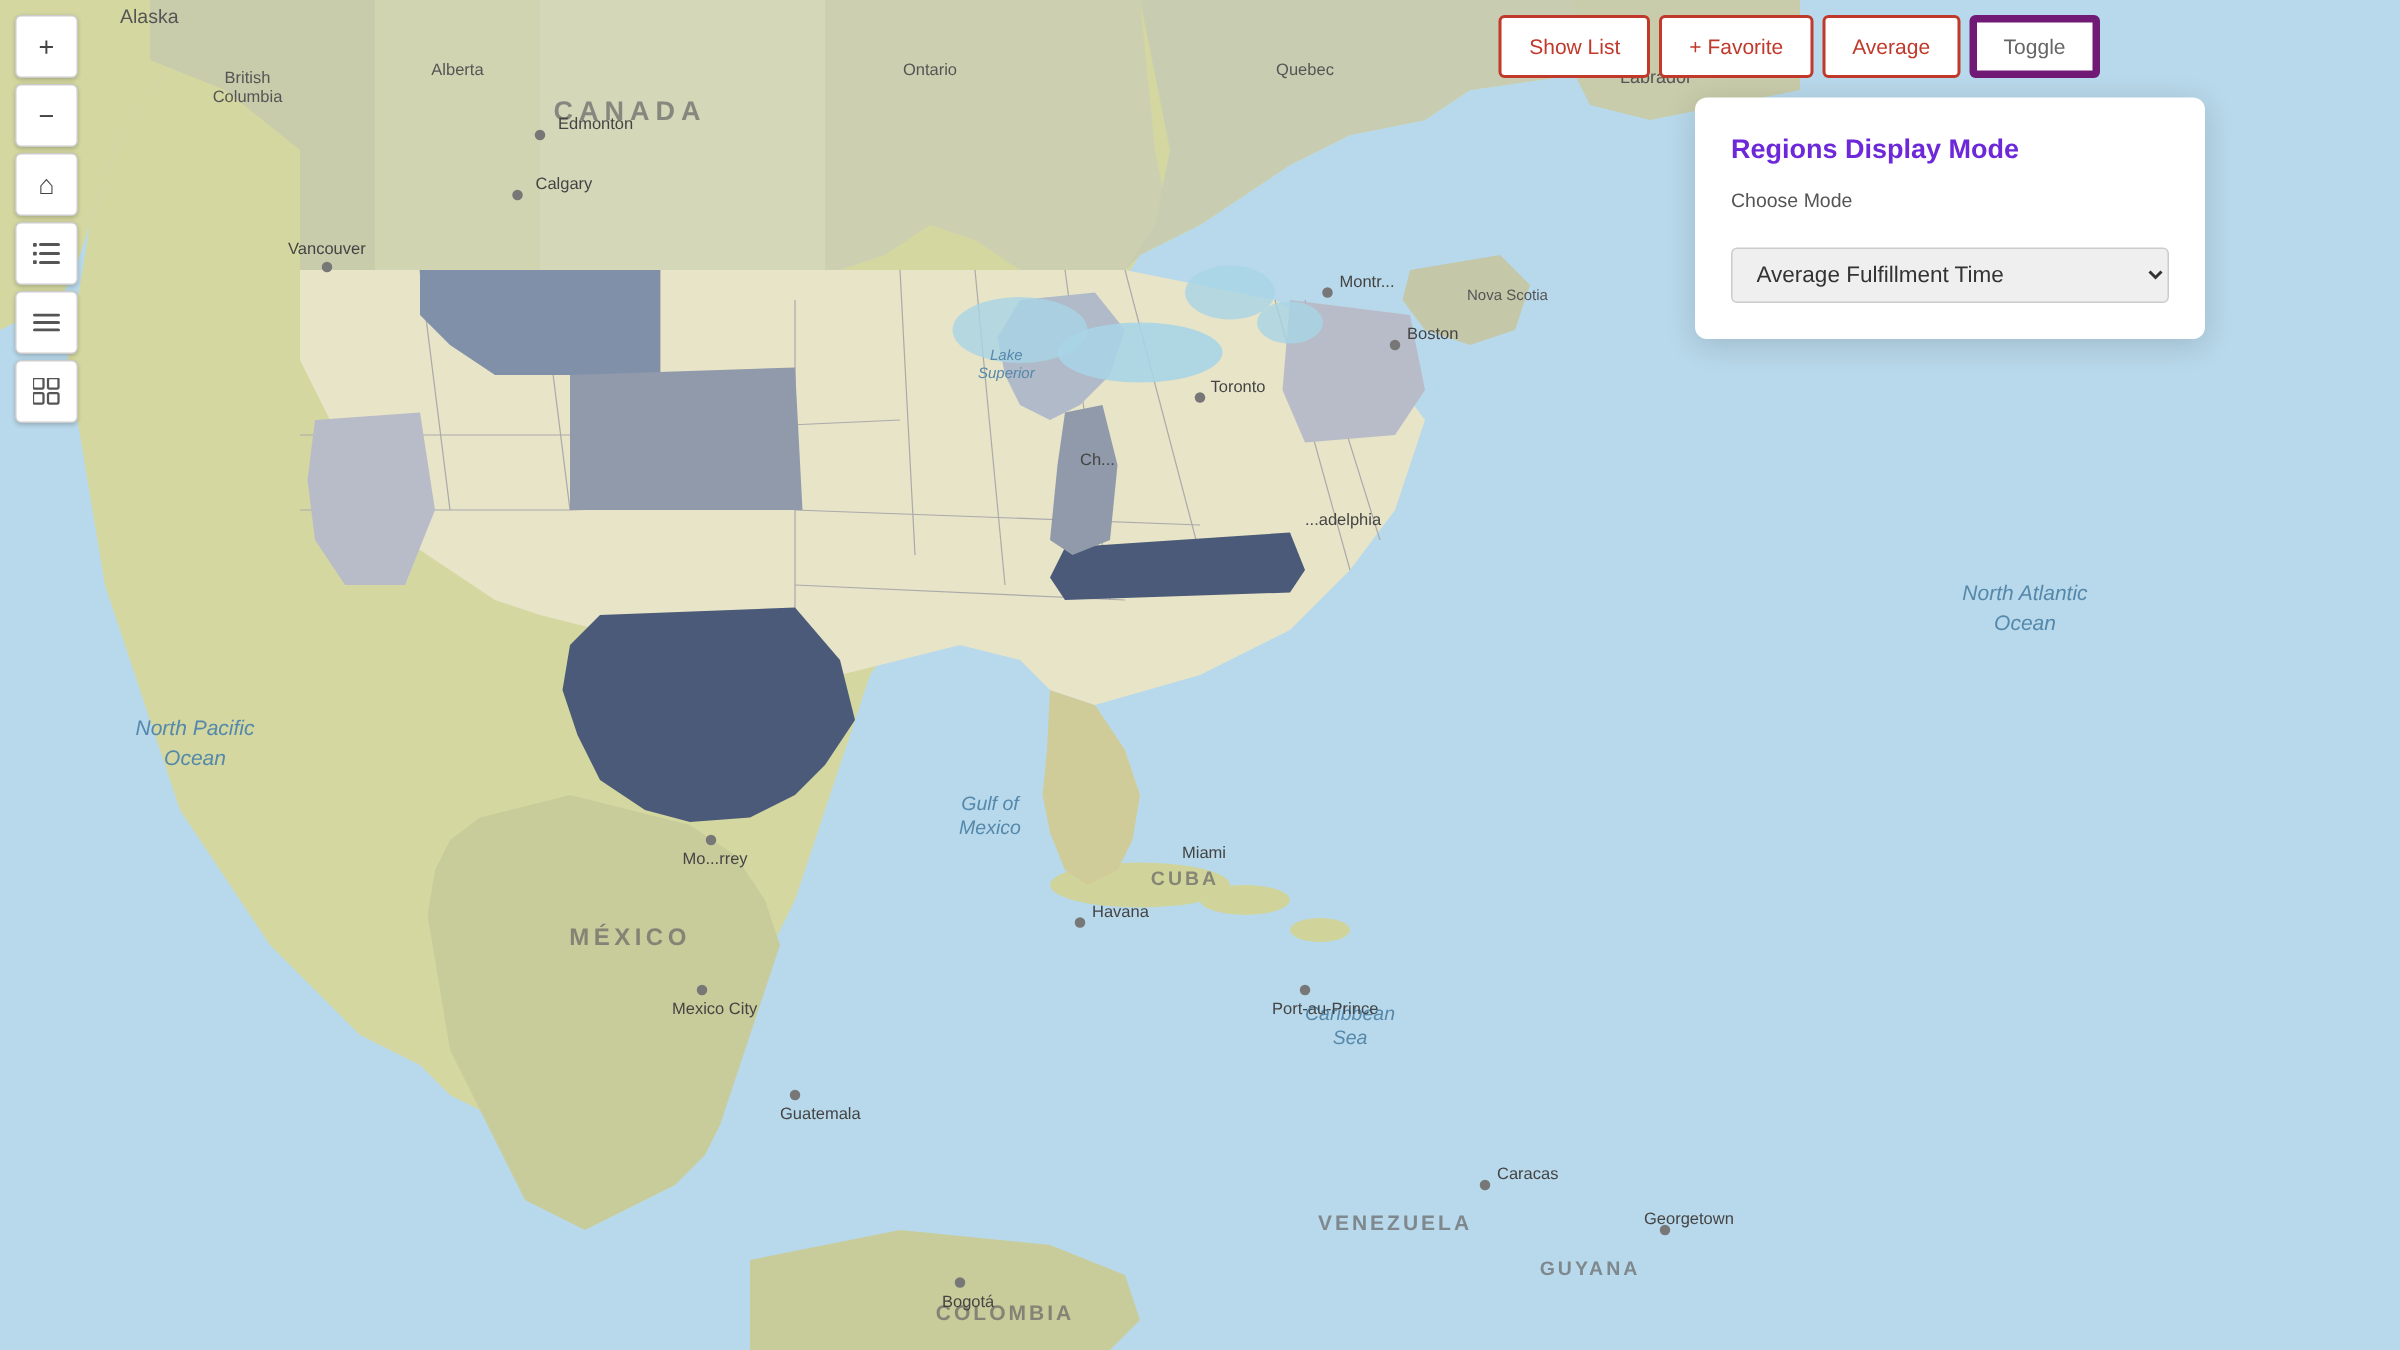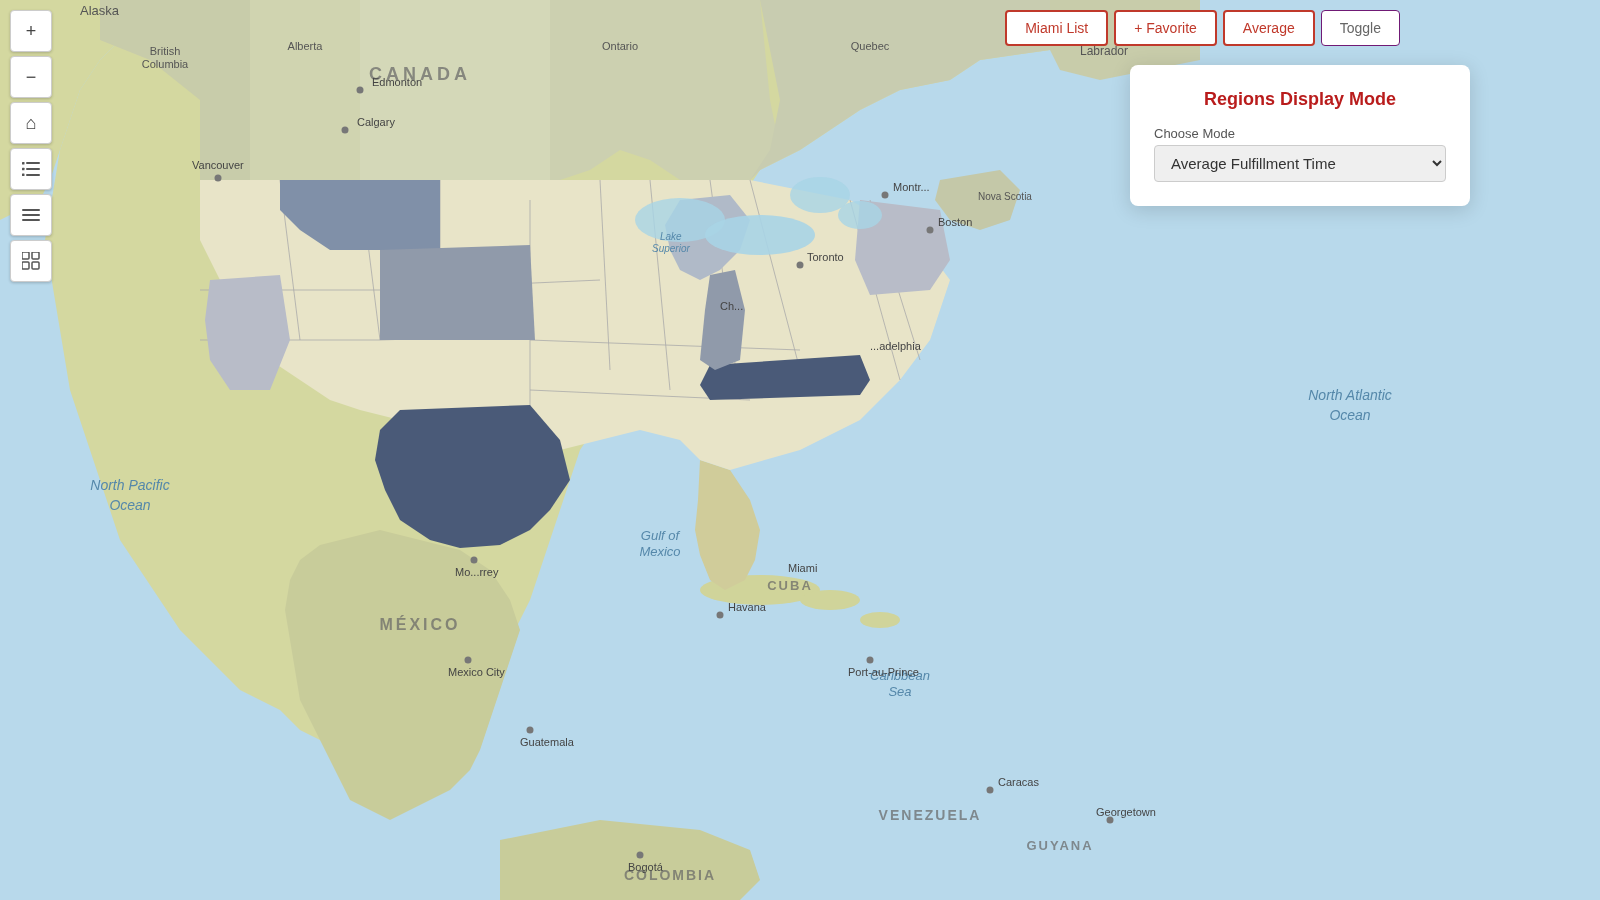--- a/index.html
+++ b/index.html
@@ -65,50 +65,49 @@
       font-weight: 500;
       background: white;
     }
 
     .top-btn-red {
       border: 2px solid #c0392b;
       color: #c0392b;
     }
 
     .top-btn-gray {
-      border: 1px solid #701a75;
+      border: 5px solid #701a75;
       color: #666;
     }
 
     
     #settings-panel {
       position: absolute;
       top: 65px;
       right: 130px;
       width: 340px;
       background: white;
       border-radius: 8px;
       box-shadow: 0 4px 20px rgba(0,0,0,0.15);
       padding: 24px;
       z-index: 200;
     }
 
     #settings-panel h2 {
       font-size: 18px;
       font-weight: 600;
-      color: #b91c1c;
+      color: #6d28d9;
       margin-bottom: 16px;
-      text-align: center;
     }
 
     #settings-panel label {
       font-size: 13px;
       color: #555;
       display: block;
-      margin-bottom: 4px;
+      margin-bottom: 24px;
     }
 
     #mode-select {
       width: 100%;
       padding: 8px 12px;
       border: 1px solid #ccc;
       border-radius: 4px;
       font-size: 15px;
       color: #333;
       appearance: auto;
@@ -314,21 +313,21 @@
       <svg width="18" height="18" viewBox="0 0 18 18" fill="none">
         <rect x="0" y="0" width="7" height="7" rx="1" stroke="#555" stroke-width="1.5" fill="none"></rect>
         <rect x="10" y="0" width="7" height="7" rx="1" stroke="#555" stroke-width="1.5" fill="none"></rect>
         <rect x="0" y="10" width="7" height="7" rx="1" stroke="#555" stroke-width="1.5" fill="none"></rect>
         <rect x="10" y="10" width="7" height="7" rx="1" stroke="#555" stroke-width="1.5" fill="none"></rect>
       </svg>
     </div>
   </div>
 
   <div id="top-buttons">
-    <button class="top-btn top-btn-red">Miami List</button>
+    <button class="top-btn top-btn-red">Show List</button>
     <button class="top-btn top-btn-red">+ Favorite</button>
     <button class="top-btn top-btn-red">Average</button>
     <button class="top-btn top-btn-gray">Toggle</button>
   </div>
 
   <div id="settings-panel">
     <h2>Regions Display Mode</h2>
     <label>Choose Mode</label>
     <select id="mode-select">
       <option>Average Fulfillment Time</option>

